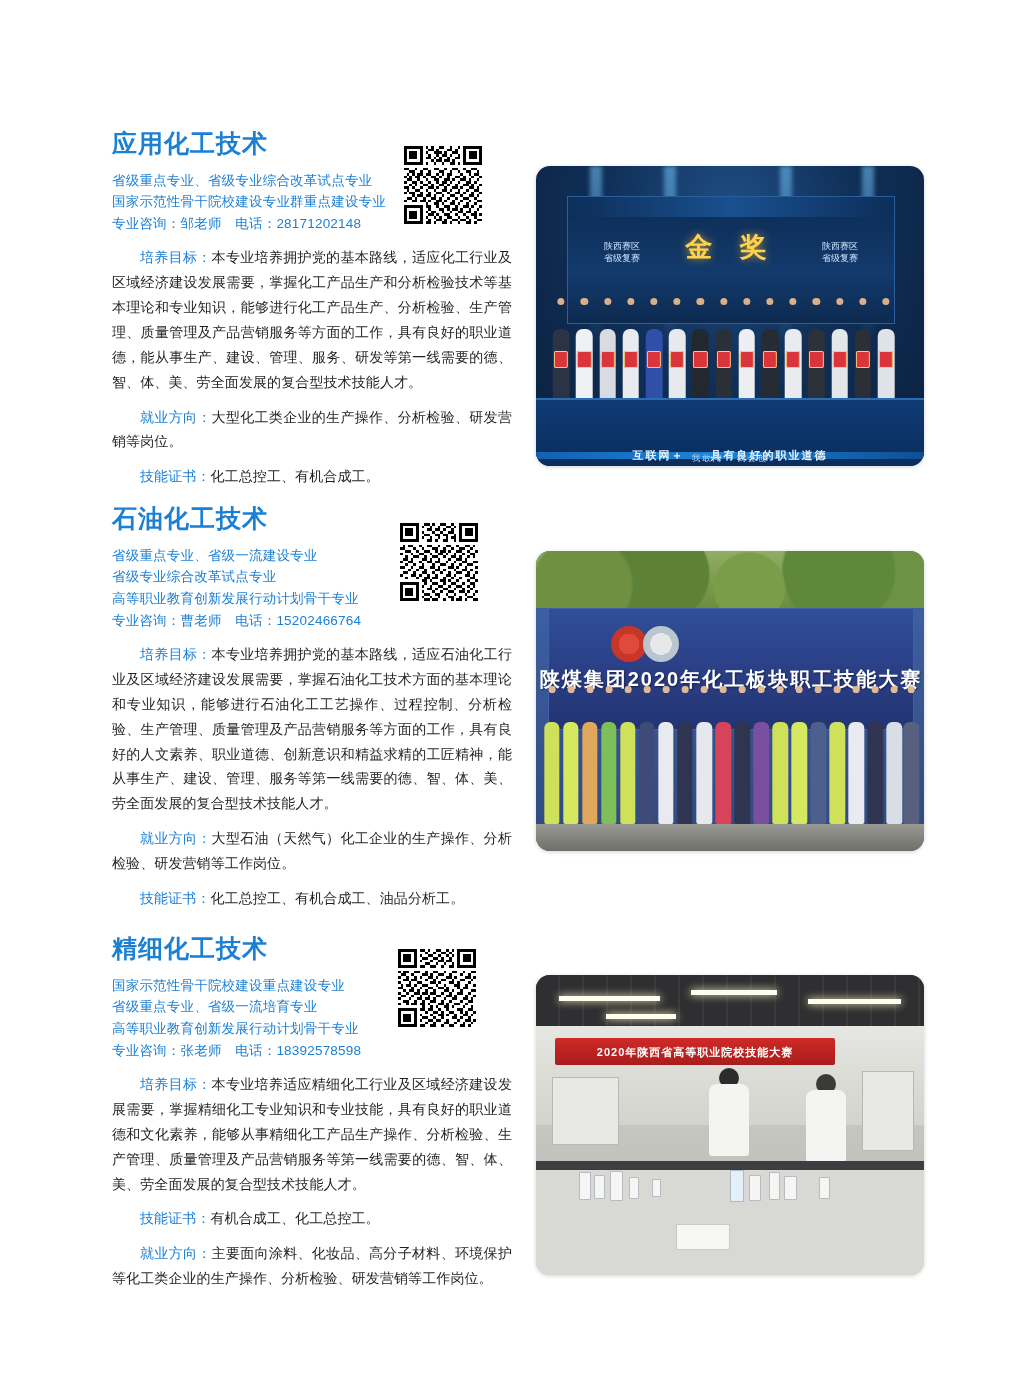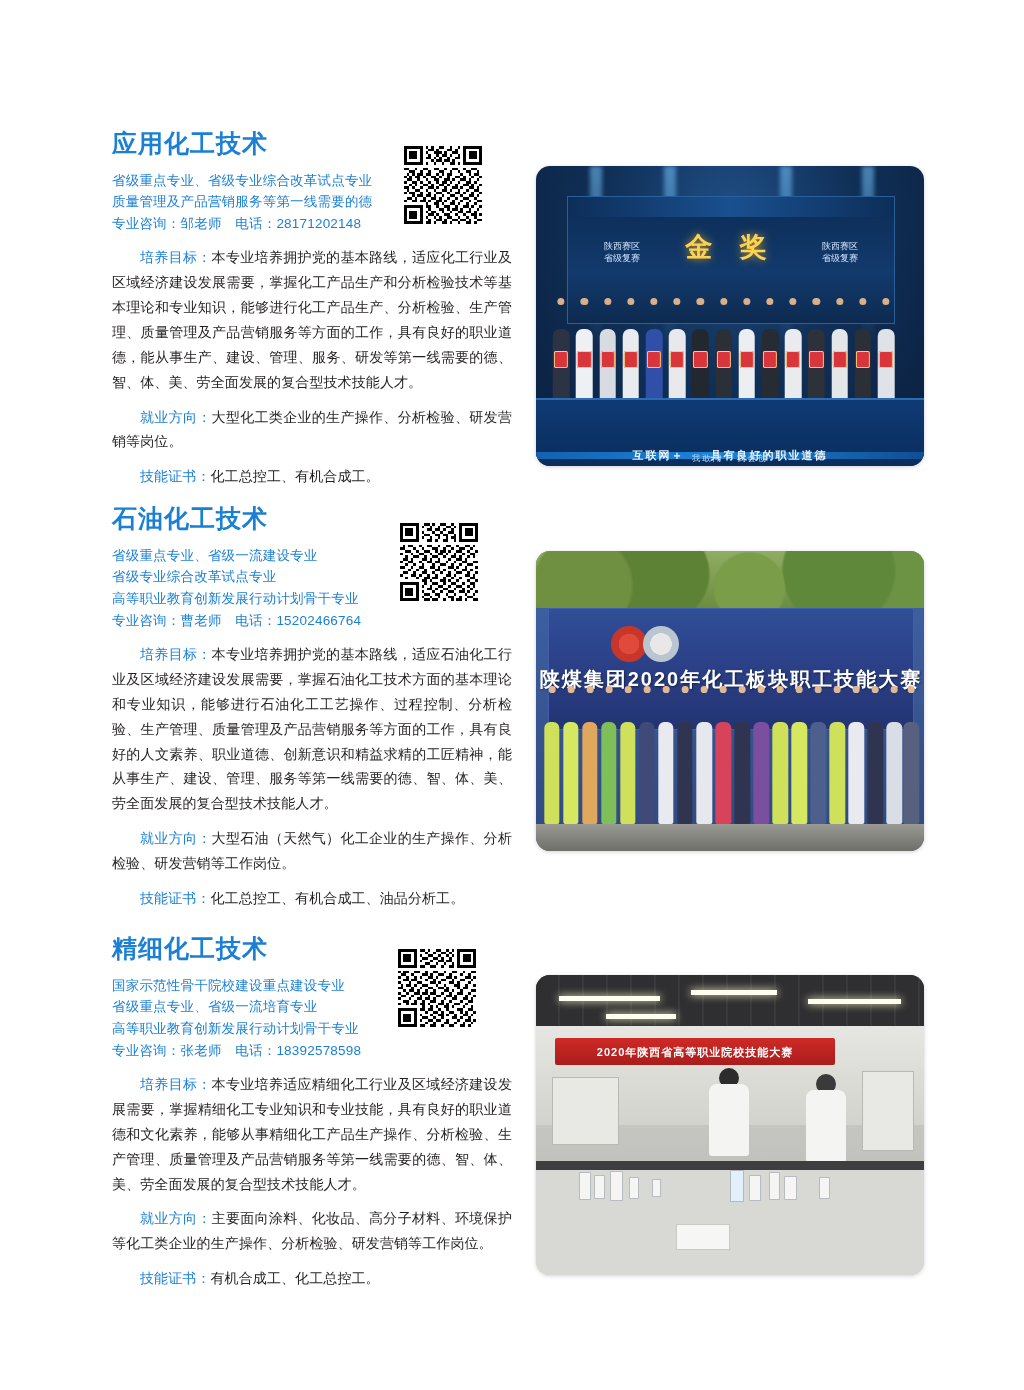--- a/index.html
+++ b/index.html
@@ -260,21 +260,21 @@
 </head>
 <body>
 
 <div class="page">
 
   <div class="program prog-1">
 
     <div class="left-col">
       <h2 class="title">应用化工技术</h2>
       <p class="tagline">省级重点专业、省级专业综合改革试点专业</p>
-      <p class="tagline">质量管理及产品营销服务等第一线需要的德</p>
+      <p class="tagline">国家示范性骨干院校建设专业群重点建设专业</p>
       <p class="consult">专业咨询：邹老师　电话：28171202148</p>
 
       <p class="para"><span class="lbl">培养目标：</span><span>本专业培养拥护党的基本路线，适应化工行业及区域经济建设发展需要，掌握化工产品生产和分析检验技术等基本理论和专业知识，能够进行化工产品生产、分析检验、生产管理、质量管理及产品营销服务等方面的工作，具有良好的职业道德，能从事生产、建设、管理、服务、研发等第一线需要的德、智、体、美、劳全面发展的复合型技术技能人才。</span></p>
       <p class="para"><span class="lbl">就业方向：</span><span>大型化工类企业的生产操作、分析检验、研发营销等岗位。</span></p>
       <p class="para"><span class="lbl">技能证书：</span><span>化工总控工、有机合成工。</span></p>
     </div>
 
     <div class="qr" style="left:404px; top:16px;">
       <svg viewBox="0 0 29 29" width="78" height="78" shape-rendering="crispEdges" aria-hidden="true">
         <rect width="29" height="29" fill="#fff"></rect>
@@ -939,22 +939,22 @@
   <div class="program prog-3">
 
     <div class="left-col">
       <h2 class="title">精细化工技术</h2>
       <p class="tagline">国家示范性骨干院校建设重点建设专业</p>
       <p class="tagline">省级重点专业、省级一流培育专业</p>
       <p class="tagline">高等职业教育创新发展行动计划骨干专业</p>
       <p class="consult">专业咨询：张老师　电话：18392578598</p>
 
       <p class="para"><span class="lbl">培养目标：</span><span>本专业培养适应精细化工行业及区域经济建设发展需要，掌握精细化工专业知识和专业技能，具有良好的职业道德和文化素养，能够从事精细化工产品生产操作、分析检验、生产管理、质量管理及产品营销服务等第一线需要的德、智、体、美、劳全面发展的复合型技术技能人才。</span></p>
+      <p class="para"><span class="lbl">技能证书：</span><span>有机合成工、化工总控工。</span></p>
       <p class="para"><span class="lbl">就业方向：</span><span>主要面向涂料、化妆品、高分子材料、环境保护等化工类企业的生产操作、分析检验、研发营销等工作岗位。</span></p>
-      <p class="para"><span class="lbl">技能证书：</span><span>有机合成工、化工总控工。</span></p>
     </div>
 
     <div class="qr" style="left:398px; top:14px;">
       <svg viewBox="0 0 29 29" width="78" height="78" shape-rendering="crispEdges" aria-hidden="true">
         <rect width="29" height="29" fill="#fff"></rect>
         <g fill="#000">
           <rect x="0" y="0" width="7" height="1"></rect>
             <rect x="0" y="6" width="7" height="1"></rect>
           <rect x="0" y="0" width="1" height="7"></rect>
             <rect x="6" y="0" width="1" height="7"></rect>

